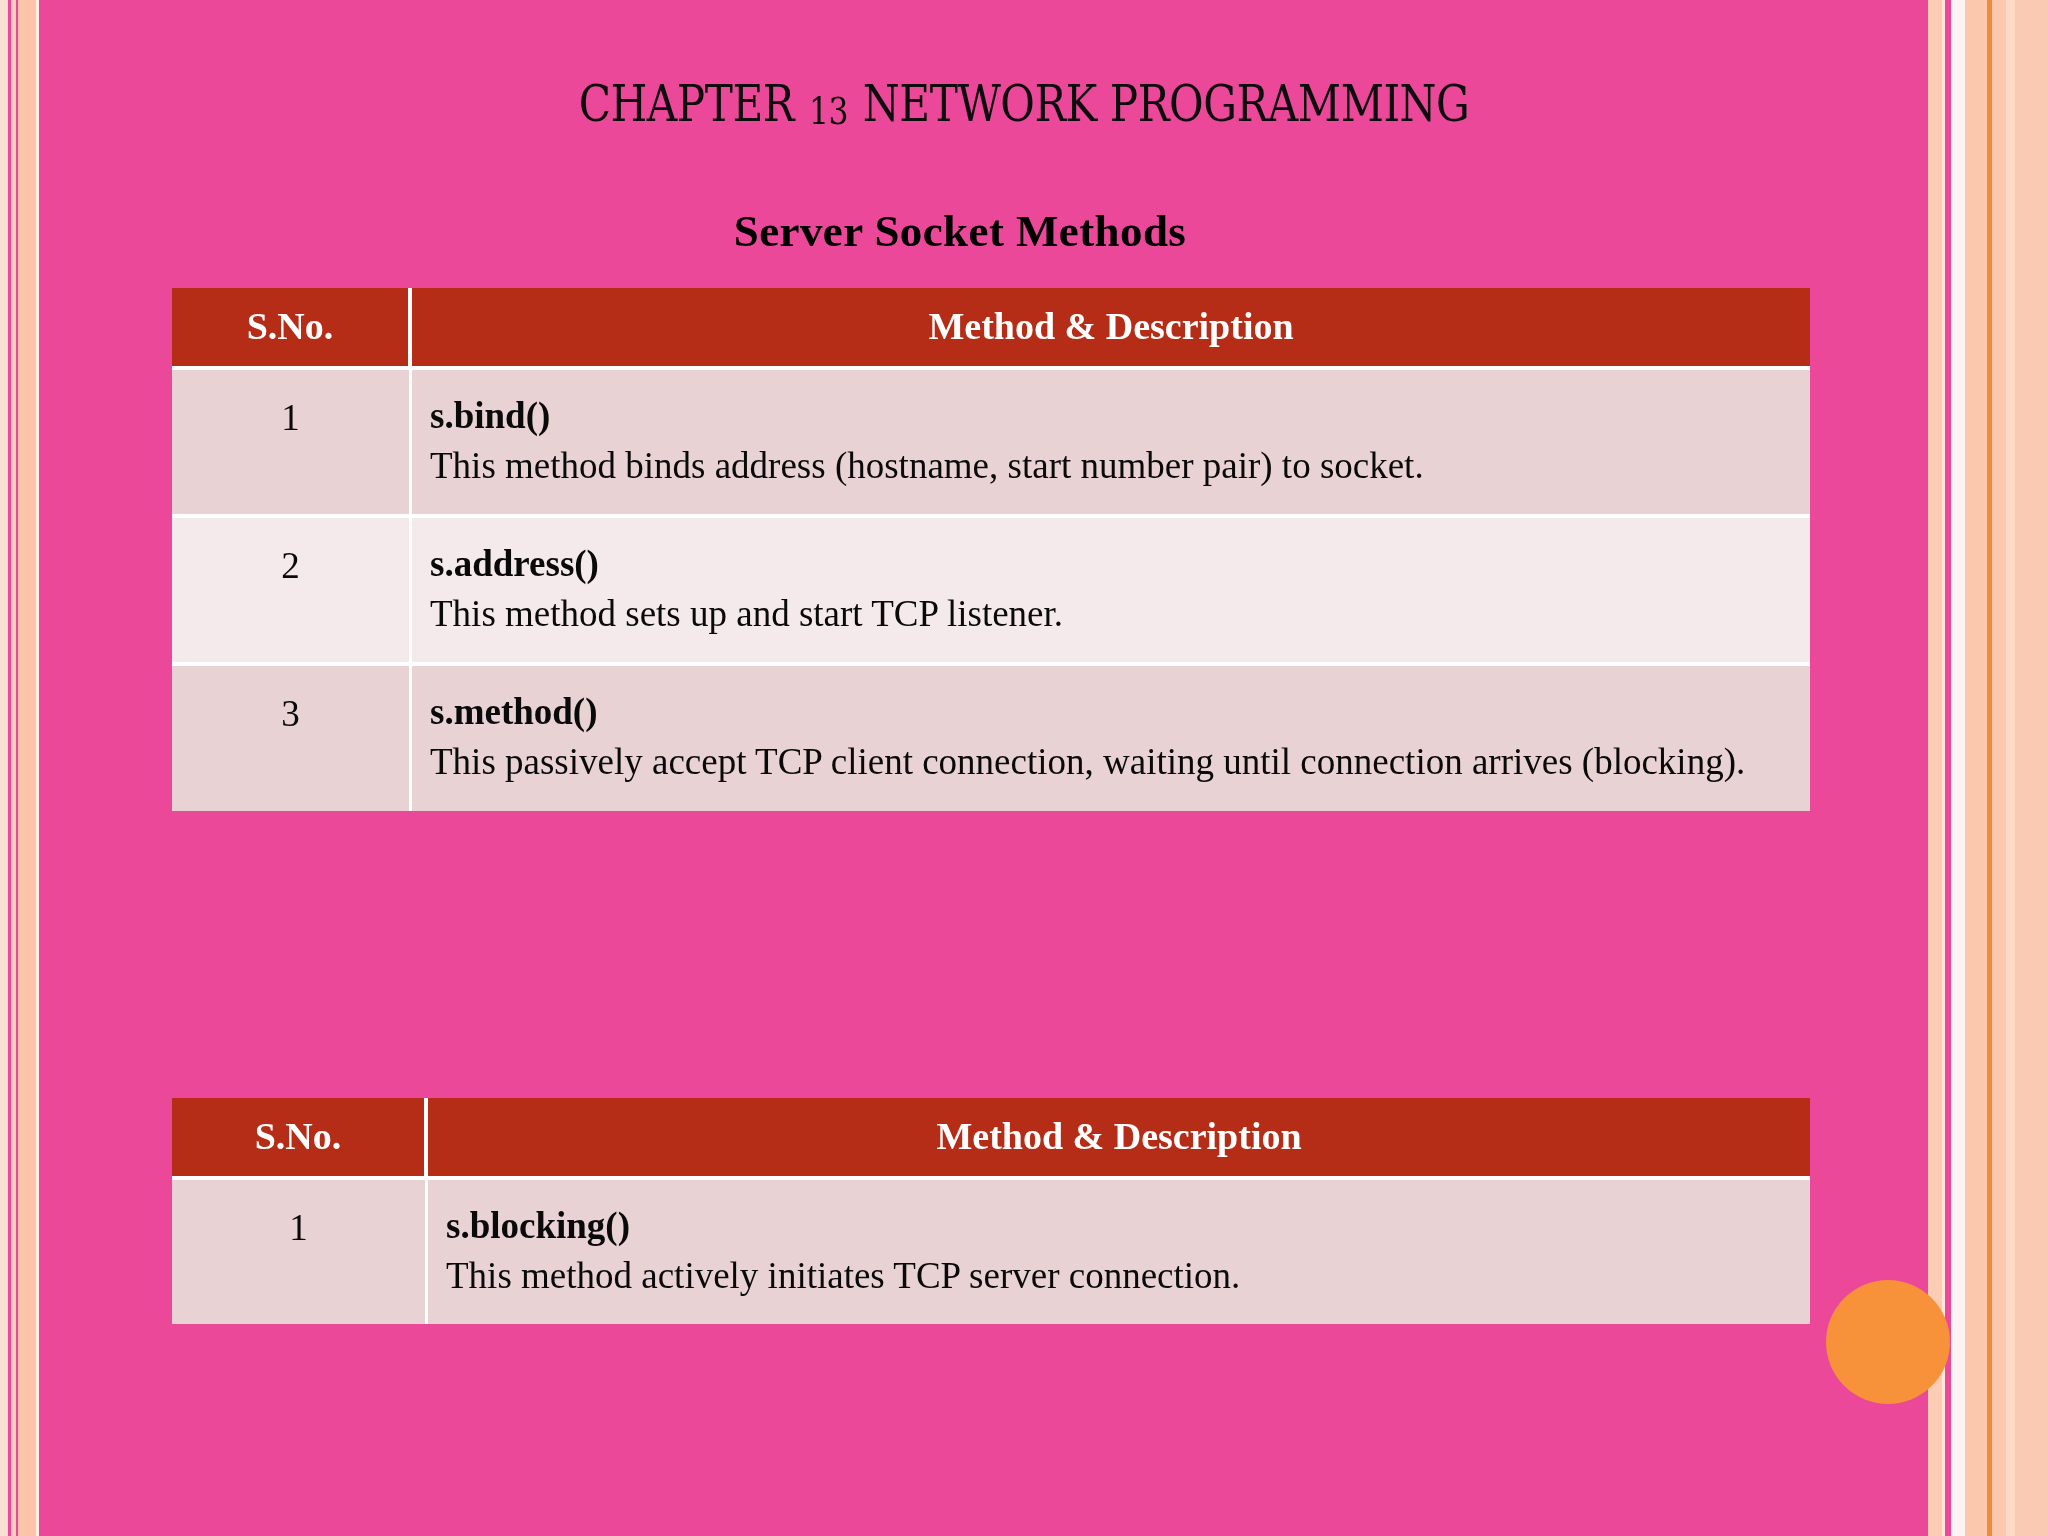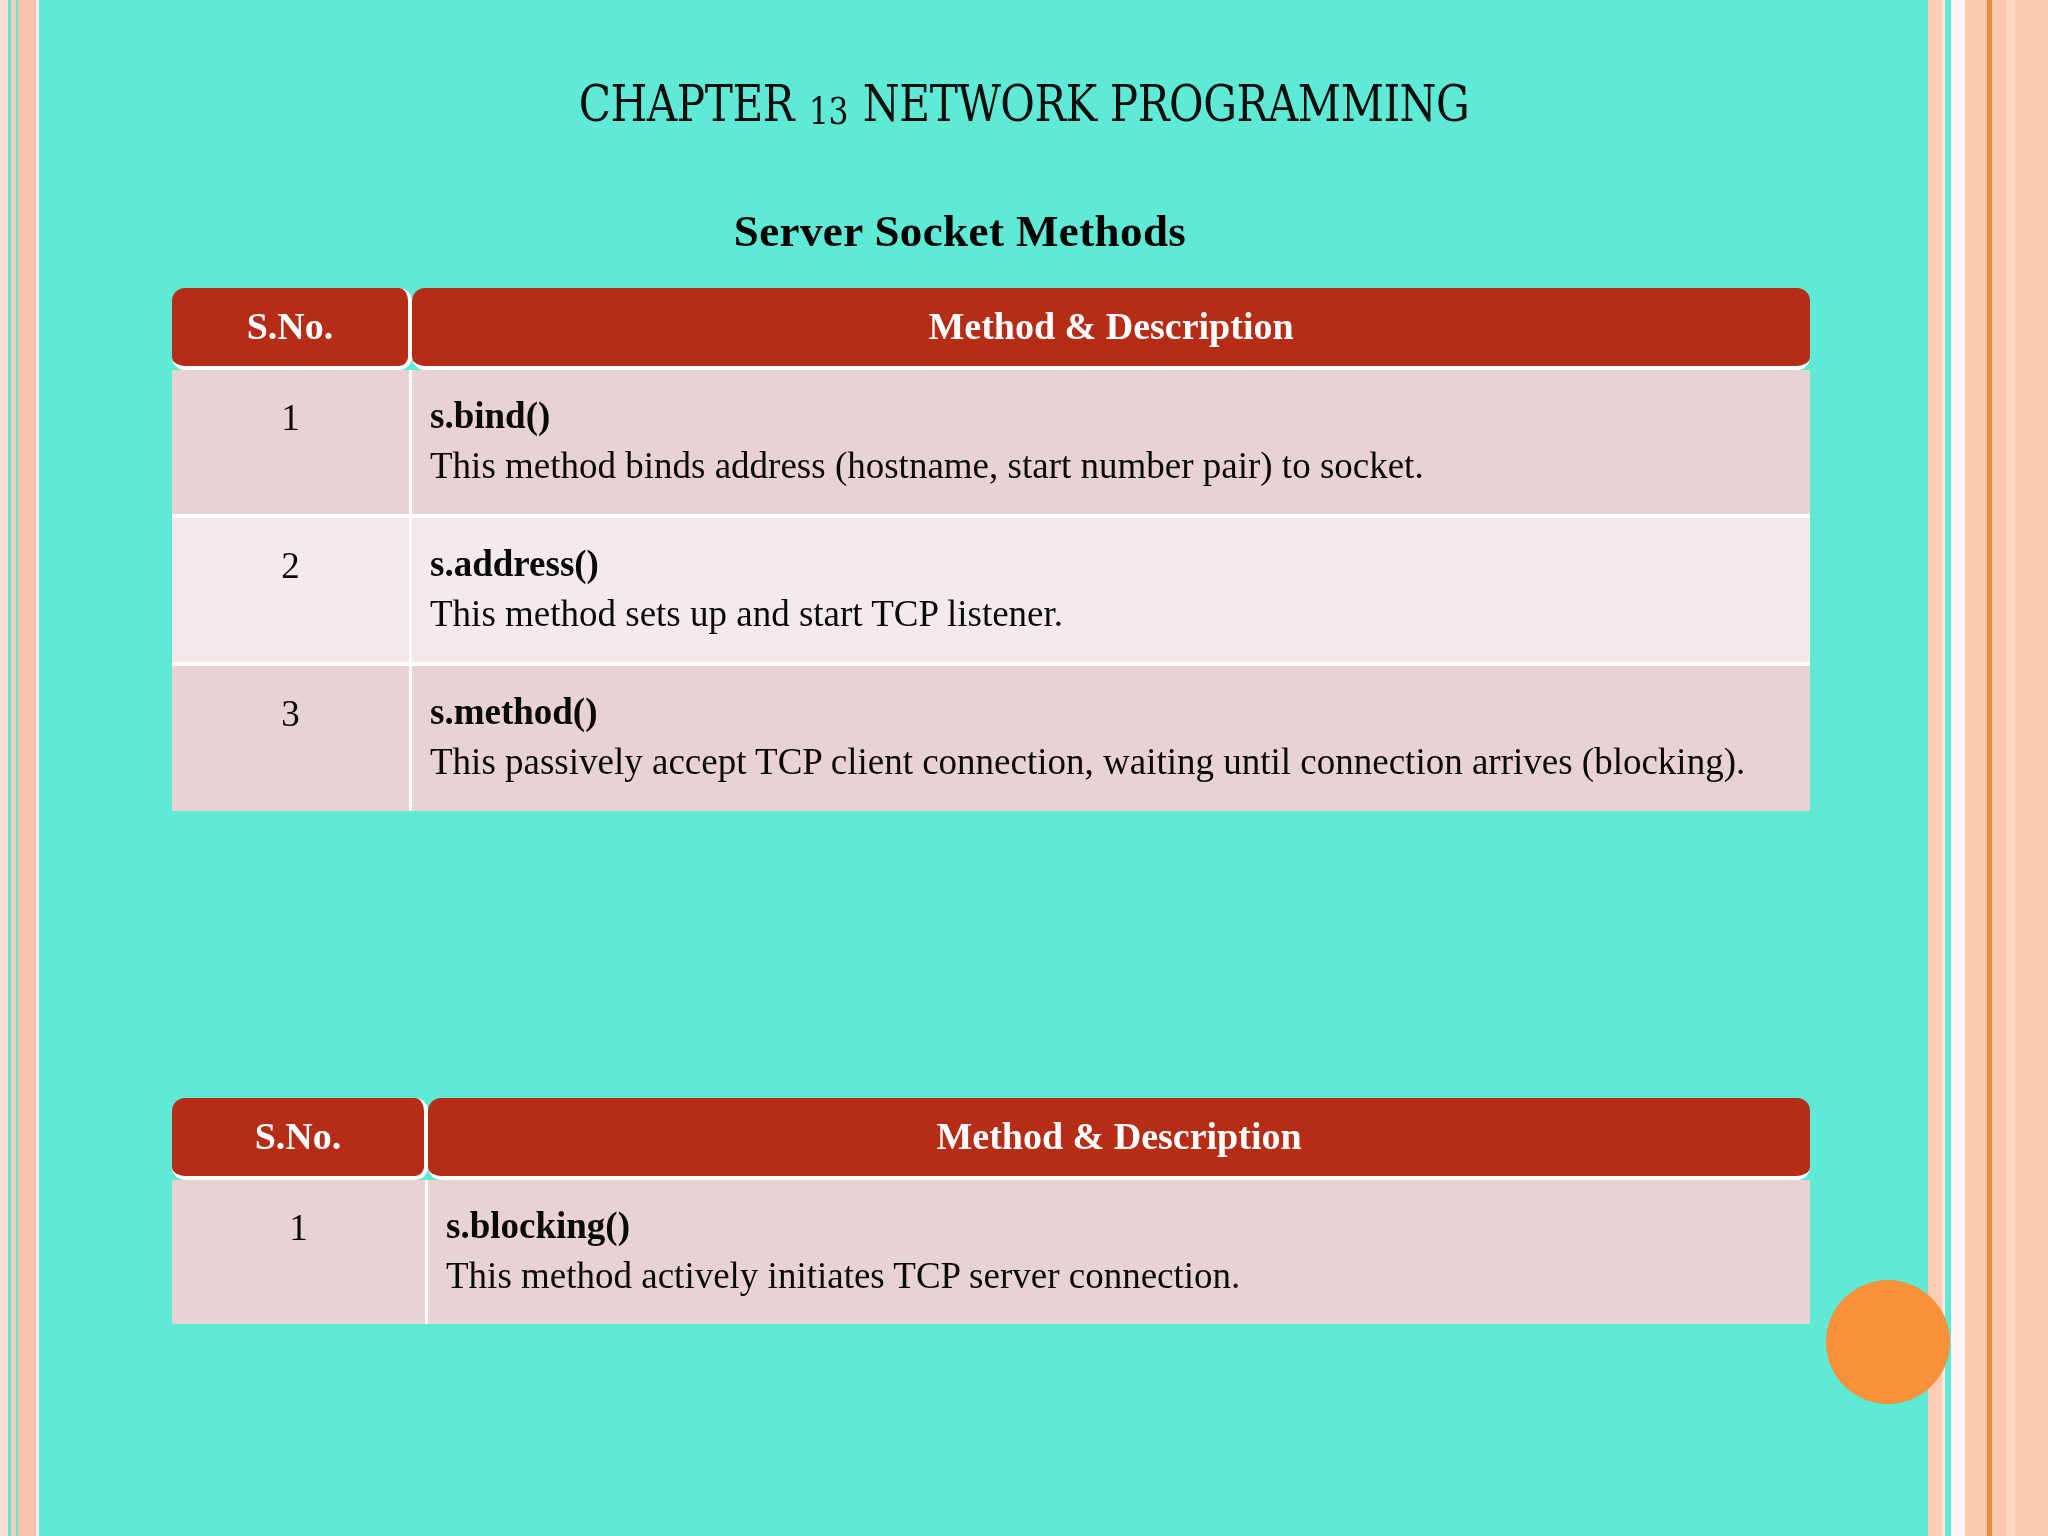--- a/index.html
+++ b/index.html
@@ -12,21 +12,21 @@
     height: 1536px;
     position: relative;
     overflow: hidden;
     font-family: "Liberation Serif", "DejaVu Serif", serif;
   }
 
   
   .slide {
     position: absolute;
     inset: 0;
-    background: #5eead4;
+    background: #ec4899;
   }
 
   
   .border-left {
     position: absolute;
     top: 0;
     bottom: 0;
     left: 0;
     width: 48px;
   }
@@ -118,21 +118,20 @@
   }
 
   .data-table thead th {
     background: #b62d17;
     color: #ffffff;
     font-weight: bold;
     font-size: 38px;
     padding: 16px 0 18px 0;
     text-align: center;
     border-bottom: 4px solid #ffffff;
-    border-radius: 13px;
   }
   .data-table thead th.col-sno {
     border-right: 4px solid #ffffff;
   }
 
   .data-table tbody td {
     font-size: 37px;
     line-height: 1.30;
     color: #0a0a0a;
   }

